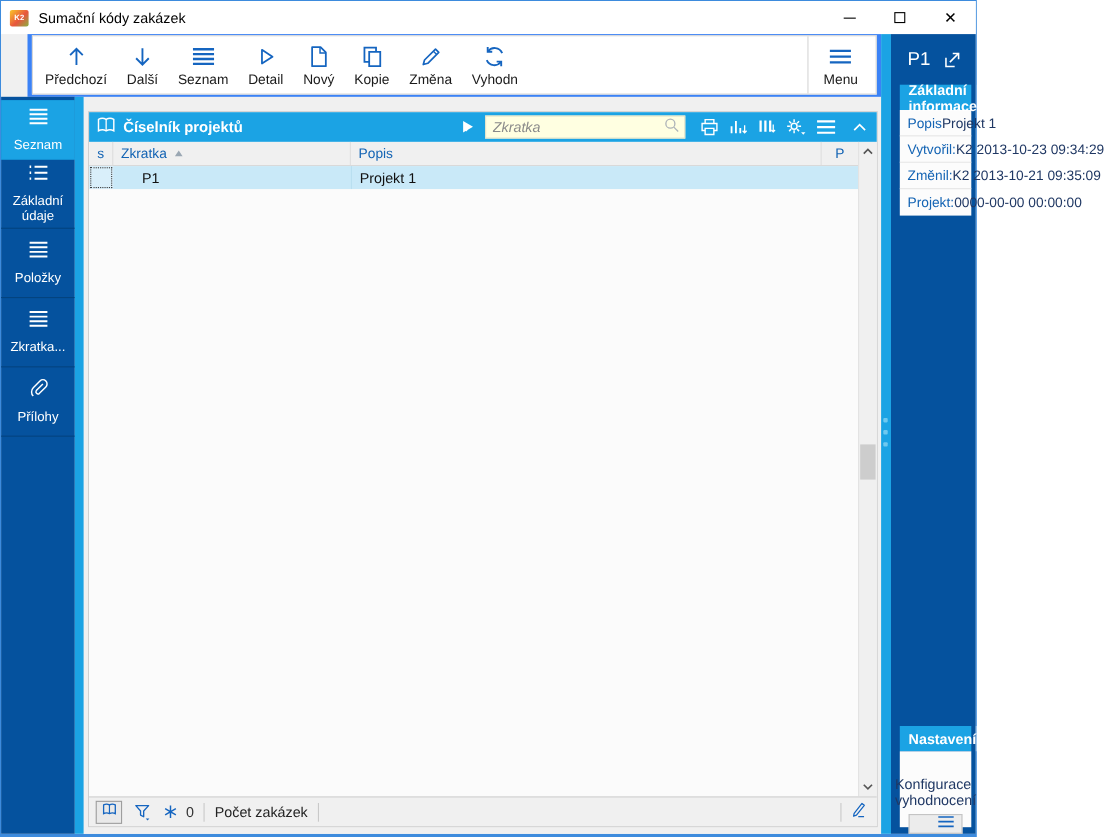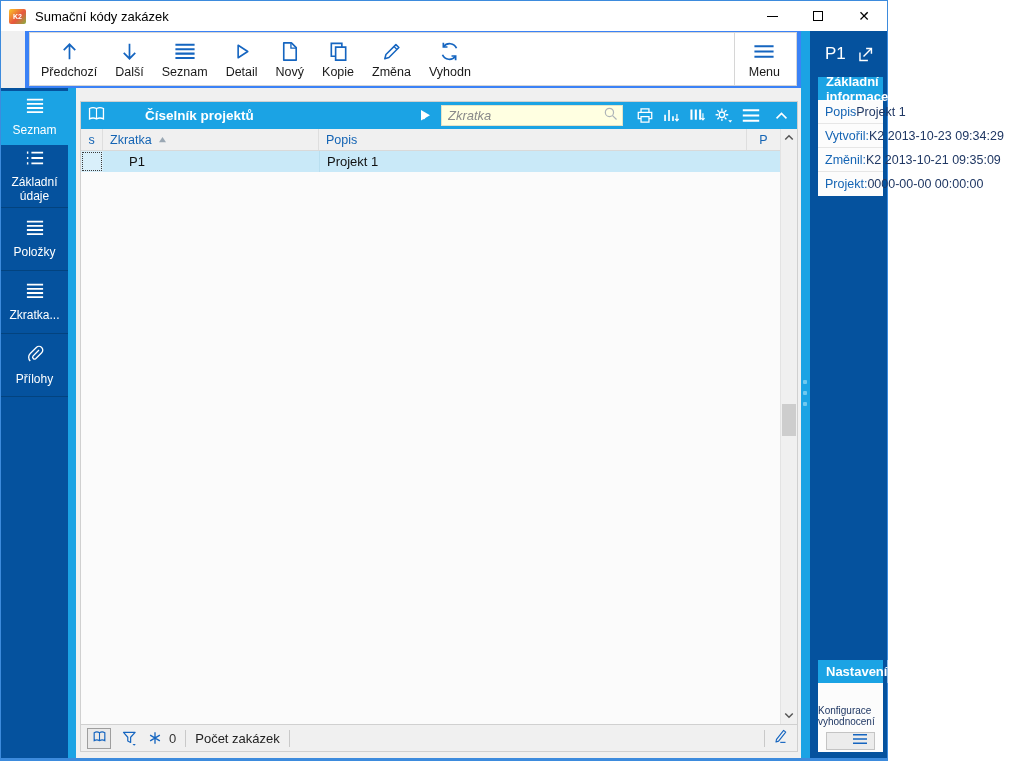--- a/index.html
+++ b/index.html
@@ -45,21 +45,21 @@
   .lower-row { flex: 1; display: flex; min-height: 0; }
   .sidebar { width: 67px; background: #05529E; display: flex; flex-direction: column; padding-top: 3px; }
   .sb-strip { width: 8px; background: #1BA3E4; }
   .sb-item { height: 63px; border-bottom: 1px solid #03437F; display: flex; flex-direction: column; align-items: center; justify-content: center; color: #fff; cursor: default; }
   .sb-item.first { height: 54px; }
   .sb-item.active { background: #1BA3E4; border-bottom-color: #1BA3E4; }
   .sb-label { font-size: 12px; margin-top: 5px; text-align: center; line-height: 1.15; max-width: 62px; white-space: pre-line; }
   
   .main-wrap { flex: 1; padding: 13px 3px 6px 4px; min-width: 0; display: flex; }
   .main-panel { flex: 1; border: 1px solid #D0D0D0; background: #FBFBFB; display: flex; flex-direction: column; min-height: 0; }
-  .grid-header { height: 27px; background: #1BA3E4; display: flex; align-items: center; padding: 0 5px 0 6px; color: #fff; flex: 0 0 auto; gap: 33px; }
+  .grid-header { height: 27px; background: #1BA3E4; display: flex; align-items: center; padding: 0 5px 0 6px; color: #fff; flex: 0 0 auto; }
   .grid-title { font-size: 13.5px; font-weight: bold; margin-left: 6px; white-space: nowrap; }
   .gh-right { margin-left: auto; display: flex; align-items: center; }
   .gh-play { display: flex; align-items: flex-end; margin-right: 7px; }
   .search-box { width: 182px; height: 21px; background: #FFFFE1; border: 1px solid #E3E3C8; display: flex; align-items: center; padding: 0 3px 0 6px; margin-right: 9px; }
   .search-box input { flex: 1; min-width: 0; border: 0; outline: none; background: transparent; font-family: "Liberation Sans", sans-serif; font-size: 13px; font-style: italic; color: #555; }
   .search-box input::placeholder { color: #8a8a8a; font-style: italic; }
   .gh-ic { margin: 0 3px; display: flex; align-items: center; }
   .gh-collapse { margin-left: 8px; margin-right: 2px; }
   
   .table-zone { flex: 1; display: flex; min-height: 0; }
@@ -103,21 +103,21 @@
   .rp-sec-header { height: 23px; background: #1BA3E4; color: #fff; display: flex; align-items: center; padding-left: 8px; }
   .rp-sec-title { font-size: 13px; font-weight: bold; }
   .rp-sec-chevron { margin-left: auto; width: 26px; align-self: stretch; display: flex; align-items: center; justify-content: center; border-left: 1px solid rgba(255,255,255,0.45); }
   .rp-sec-body { background: #FCFCFC; }
   .info-row { height: 24px; display: flex; align-items: center; padding: 0 7px; border-bottom: 1px solid #E6E6E6; }
   .info-row:last-child { border-bottom: none; }
   .info-label { font-size: 12.5px; color: #1464B4; white-space: nowrap; }
   .info-value { margin-left: auto; font-size: 12.5px; color: #203864; white-space: nowrap; }
   .rp-spacer { flex: 1; }
   .settings-body { height: 69px; display: flex; flex-direction: column; align-items: center; }
-  .settings-label { margin-top: 22px; font-size: 10px; color: #203864; }
+  .settings-label { margin-top: 22px; font-size: 13px; color: #203864; }
   .settings-input { margin-top: 5px; width: calc(100% - 16px); height: 18px; background: #ECECEC; border: 1px solid #C4C4C4; display: flex; align-items: center; justify-content: flex-end; padding-right: 4px; }
   .rp-bottom-pad { height: 6px; flex: 0 0 auto; }
 </style>
 </head>
 <body>
 
 <div class="window">
 
   <div class="titlebar">
     <div class="app-logo">K2</div>

